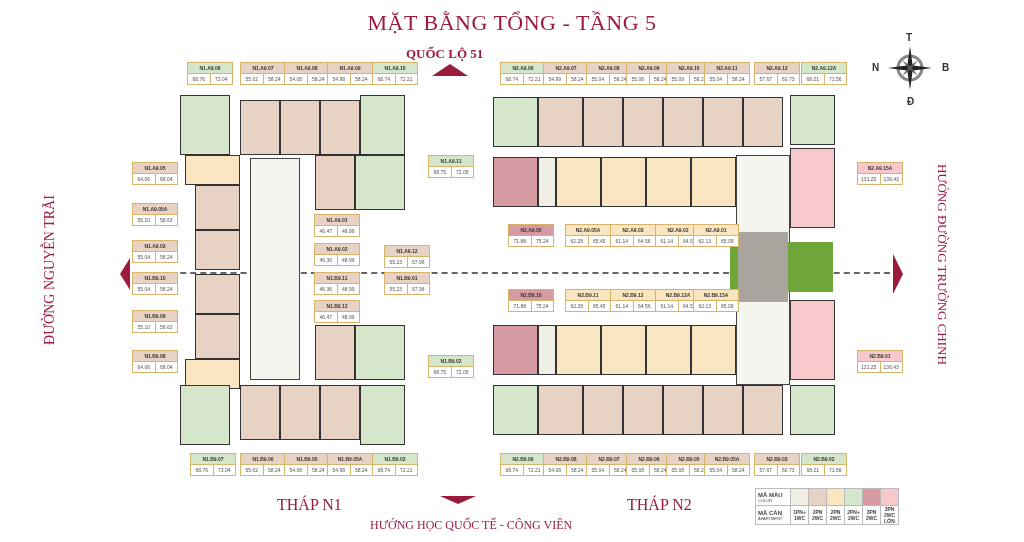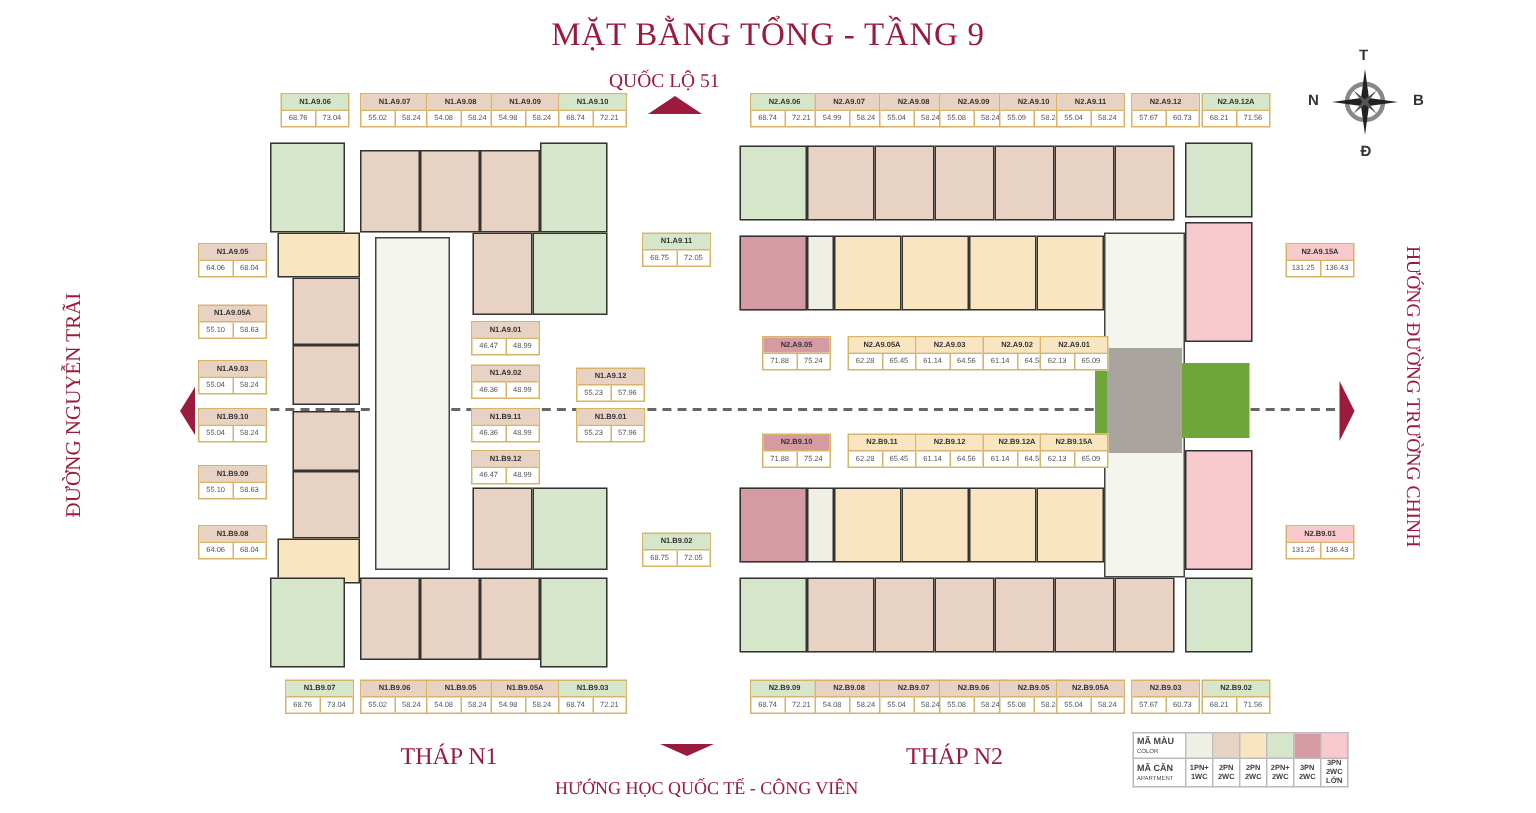--- a/index.html
+++ b/index.html
@@ -1,19 +1,19 @@
 <!DOCTYPE html>
 <html><head>
 <meta charset="utf-8">
 <style>
   html,body{margin:0;padding:0;background:#fff;}
   body{width:1024px;height:542px;position:relative;overflow:hidden;font-family:"Liberation Sans",sans-serif;}
   .title{position:absolute;left:0;width:1024px;top:10px;text-align:center;font-family:"Liberation Serif",serif;font-size:22px;color:#9b1b3c;letter-spacing:0.5px;}
   .road{position:absolute;font-family:"Liberation Serif",serif;color:#9b1b3c;white-space:nowrap;}
-  .road-top{left:406px;top:46px;font-size:13px;}
+  .road-top{left:406px;top:46px;font-size:13px;font-weight:bold;}
   .road-bottom{left:370px;top:518px;font-size:12px;}
   .road-left{left:-40px;top:262px;font-size:14px;transform:rotate(-90deg);width:180px;text-align:center;}
   .road-right{left:842px;top:256px;font-size:13px;transform:rotate(90deg);width:200px;text-align:center;}
   .tower{position:absolute;font-family:"Liberation Serif",serif;font-size:16px;color:#9b1b3c;}
   .arrow{position:absolute;width:0;height:0;}
   .arr-up{left:432px;top:64px;border-left:18px solid transparent;border-right:18px solid transparent;border-bottom:12px solid #9b1b3c;}
   .arr-down{left:440px;top:496px;border-left:18px solid transparent;border-right:18px solid transparent;border-top:8px solid #9b1b3c;}
   .arr-left{left:120px;top:258px;border-top:16px solid transparent;border-bottom:16px solid transparent;border-right:10px solid #9b1b3c;}
   .arr-right{left:893px;top:254px;border-top:20px solid transparent;border-bottom:20px solid transparent;border-left:10px solid #9b1b3c;}
   .axis{position:absolute;left:140px;top:272px;width:750px;border-top:2px dashed #666;}
@@ -42,35 +42,35 @@
   .lbl.c-pink .code{background:#f7c8cc;}
   
   .legend{position:absolute;left:755px;top:488px;border:1px solid #999;border-collapse:collapse;font-size:5px;}
   .legend td{border:1px solid #bbb;width:17px;height:16px;text-align:center;font-weight:bold;color:#444;padding:0;}
   .legend td.head{width:32px;text-align:left;padding-left:2px;font-size:6px;}
   .legend .sub{display:block;font-size:4px;font-weight:normal;}
 </style>
 </head>
 <body>
 
-<div class="title">MẶT BẰNG TỔNG - TẦNG 9</div>
+<div class="title">MẶT BẰNG TỔNG - TẦNG 5</div>
 
 <div class="road road-top">QUỐC LỘ 51</div>
 <div class="arrow arr-up"></div>
 <div class="road road-bottom">HƯỚNG HỌC QUỐC TẾ - CÔNG VIÊN</div>
 <div class="arrow arr-down"></div>
 <div class="road road-left">ĐƯỜNG NGUYỄN TRÃI</div>
 <div class="arrow arr-left"></div>
 <div class="road road-right">HƯỚNG ĐƯỜNG TRƯỜNG CHINH</div>
 <div class="arrow arr-right"></div>
 
 <div class="axis"></div>
 
-<div class="tower" style="left:267px;top:496px;">THÁP N1</div>
-<div class="tower" style="left:604px;top:496px;font-family:Liberation Serif, serif;">THÁP N2</div>
+<div class="tower" style="left:277px;top:496px;">THÁP N1</div>
+<div class="tower" style="left:627px;top:496px;font-family:Liberation Serif, serif;">THÁP N2</div>
 
 <div class="compass">
   <svg width="60" height="60" viewBox="0 0 60 60">
     <circle cx="30" cy="30" r="12" fill="none" stroke="#888" stroke-width="3"></circle>
     <polygon points="30,8 33,30 30,52 27,30" fill="#222"></polygon>
     <polygon points="8,30 30,27 52,30 30,33" fill="#222"></polygon>
     <polygon points="22,22 31,29 38,38 29,31" fill="#555"></polygon>
     <polygon points="38,22 31,31 22,38 29,29" fill="#555"></polygon>
   </svg>
   <span class="cmp-l" style="left:26px;top:-6px;">T</span>

